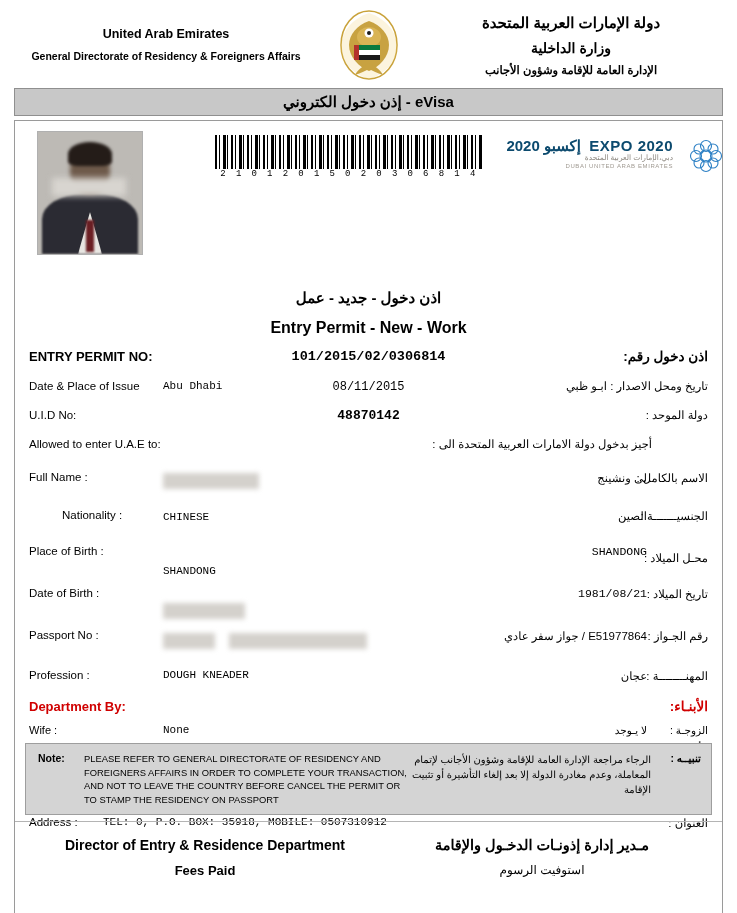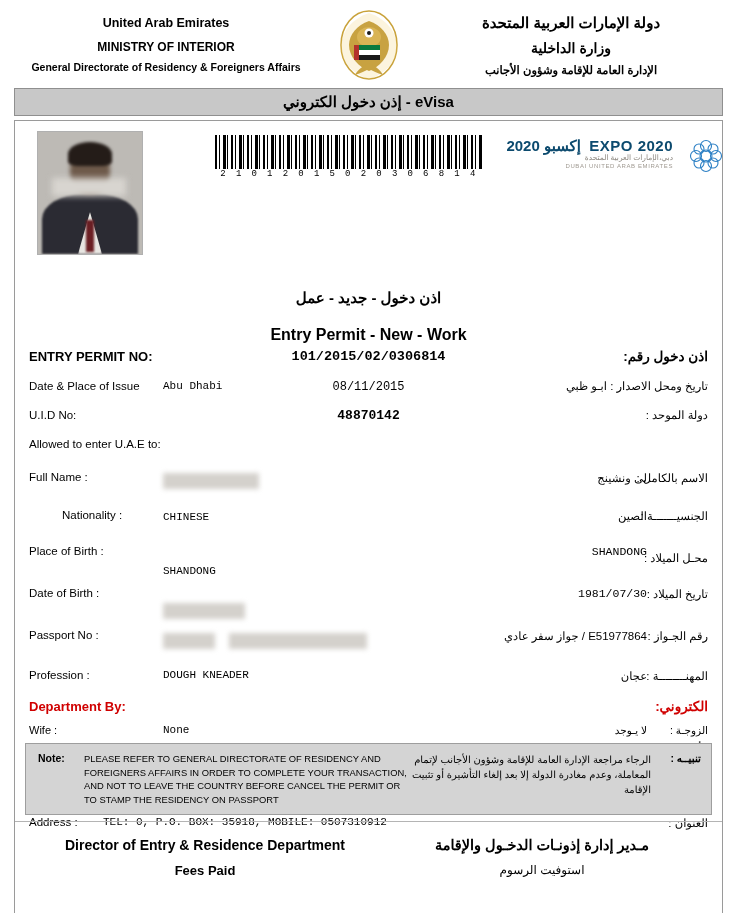--- a/index.html
+++ b/index.html
@@ -201,21 +201,21 @@
   .permit-title {
     position: absolute;
     left: 0; right: 0;
     top: 168px;
     text-align: center;
   }
   .permit-title .ar {
     font-size: 15px;
     font-weight: bold;
     direction: rtl;
-    margin-bottom: 19px;
+    margin-bottom: 12px;
   }
   .permit-title .en {
     font-size: 16px;
     font-weight: bold;
   }
   
   .rows {
     position: absolute;
     left: 0; right: 0;
     top: 226px;
@@ -391,21 +391,20 @@
   }
 </style>
 </head>
 <body>
 
 <div class="page">
 
   <div class="header">
     <div class="header-en">
       <div class="l1">United Arab Emirates</div>
-      <div class="l2">MINISTRY OF INTERIOR</div>
       <div class="l3">General Directorate of Residency &amp; Foreigners Affairs</div>
     </div>
 
     <div class="emblem">
       <svg viewBox="0 0 76 76" width="76" height="76" aria-hidden="true">
         <ellipse cx="38" cy="38" rx="28" ry="34" fill="#ffffff" stroke="#c9a23a" stroke-width="1.5"></ellipse>
         <path d="M38 6 C20 12 10 26 10 40 C10 56 24 68 38 72 C52 68 66 56 66 40 C66 26 56 12 38 6 Z" fill="#f3d27a" opacity="0.25"></path>
         <path d="M38 14 C26 18 18 28 18 38 C18 50 28 60 38 64 C48 60 58 50 58 38 C58 28 50 18 38 14 Z" fill="#c8a241"></path>
         <ellipse cx="38" cy="30" rx="12" ry="10" fill="#d9b455"></ellipse>
         <circle cx="38" cy="26" r="4.5" fill="#ffffff"></circle>
@@ -487,20 +486,21 @@
       </div>
 
       <div class="row">
         <span class="lbl-en">U.I.D No:</span>
         <span class="val-bold-center" style="top:3px;font-size:13px;">48870142</span>
         <span class="lbl-ar">دولة الموحد :</span>
       </div>
 
       <div class="row">
         <span class="lbl-en">Allowed to enter U.A.E to:</span>
+        <span class="lbl-ar" style="right:70px;">أجيز بدخول دولة الامارات العربية المتحدة الى :</span>
       </div>
 
       <div class="row" style="height:38px;">
         <span class="lbl-en" style="top:8px;">Full Name :</span>
         <span class="redact-bar" style="position:absolute;left:148px;top:10px;width:96px;height:16px;"></span>
         <span class="val-ar-mid" style="top:8px;font-family:'Liberation Sans',sans-serif;">لى ونشينج</span>
         <span class="lbl-ar" style="top:8px;">الاسم بالكامل :</span>
       </div>
 
       <div class="row" style="height:38px;">
@@ -513,42 +513,42 @@
       <div class="row" style="height:42px;">
         <span class="lbl-en" style="top:6px;">Place of Birth :</span>
         <span class="val-mono" style="position:absolute;left:148px;top:26px;">SHANDONG</span>
         <span class="val-ar-mid" style="top:6px;">SHANDONG</span>
         <span class="lbl-ar" style="top:12px;">محـل الميلاد :</span>
       </div>
 
       <div class="row" style="height:40px;">
         <span class="lbl-en" style="top:6px;">Date of Birth :</span>
         <span class="redact-bar" style="position:absolute;left:148px;top:22px;width:82px;height:16px;"></span>
-        <span class="val-ar-mid" style="top:6px;">1981/07/30</span>
+        <span class="val-ar-mid" style="top:6px;">1981/08/21</span>
         <span class="lbl-ar" style="top:6px;">تاريخ الميلاد :</span>
       </div>
 
       <div class="row" style="height:40px;">
         <span class="lbl-en" style="top:8px;">Passport No :</span>
         <span class="redact-bar" style="position:absolute;left:148px;top:12px;width:52px;height:16px;"></span>
         <span class="redact-bar" style="position:absolute;left:214px;top:12px;width:138px;height:16px;"></span>
         <span class="val-ar-mid" style="top:8px;font-family:'Liberation Sans',sans-serif;">E51977864 / جواز سفر عادي</span>
         <span class="lbl-ar" style="top:8px;">رقم الجـواز :</span>
       </div>
 
       <div class="row" style="height:34px;">
         <span class="lbl-en" style="top:8px;">Profession :</span>
         <span class="val-mono" style="position:absolute;left:148px;top:8px;text-align:right;">DOUGH KNEADER</span>
         <span class="val-ar-mid" style="top:8px;font-family:'Liberation Sans',sans-serif;">عجان</span>
         <span class="lbl-ar" style="top:8px;">المهنــــــــة :</span>
       </div>
 
       <div class="row" style="height:28px;">
         <span class="lbl-en accompanied" style="font-size:13px;top:4px;">Department By:</span>
-        <span class="lbl-ar accompanied" style="font-size:13.5px;top:3px;">الكتروني:</span>
+        <span class="lbl-ar accompanied" style="font-size:13.5px;top:3px;">الأبنـاء:</span>
       </div>
 
       <div class="row" style="height:18px;">
         <span class="lbl-en" style="top:1px;font-size:11px;">Wife :</span>
         <span class="val-mono" style="position:absolute;left:148px;top:1px;">None</span>
         <span class="val-ar-mid" style="top:1px;font-family:'Liberation Sans',sans-serif;font-size:10.5px;">لا يـوجد</span>
         <span class="lbl-ar" style="top:1px;font-size:10.5px;">الزوجـة :</span>
       </div>
 
       <div class="row" style="height:22px;">

